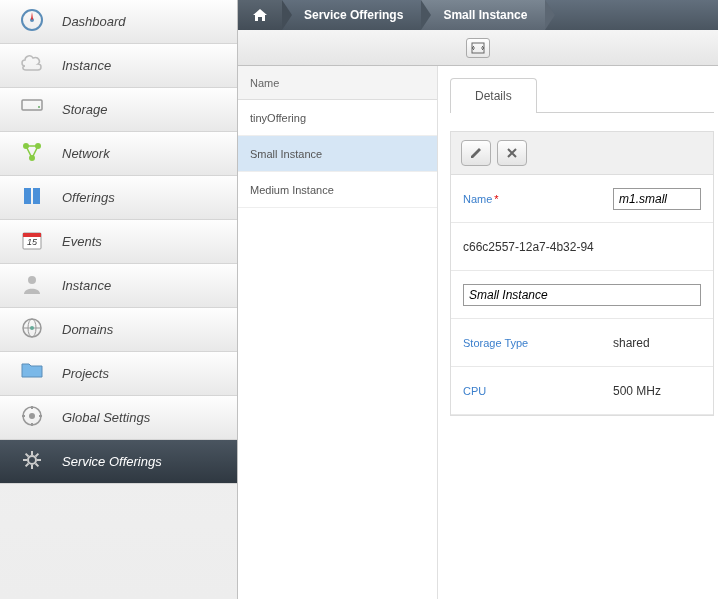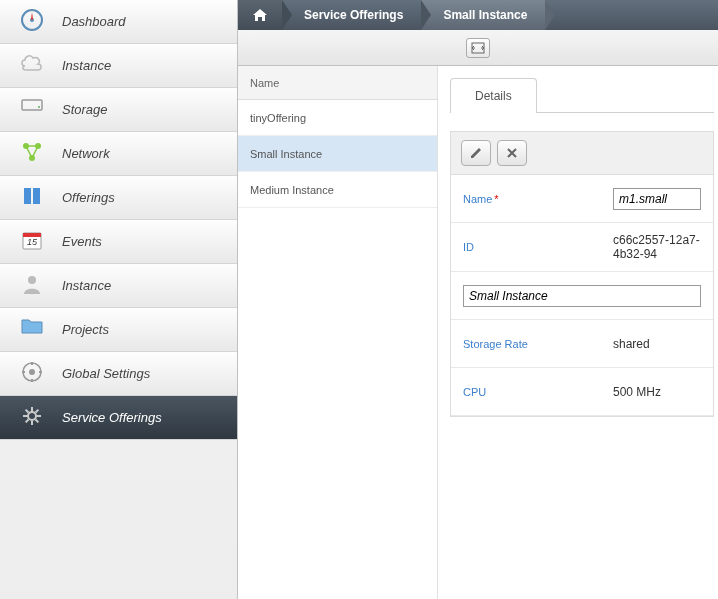--- a/index.html
+++ b/index.html
@@ -121,20 +121,31 @@
       <span class="icon">
         <svg width="24" height="24" viewBox="0 0 24 24">
             <circle cx="12" cy="8" r="4" fill="#bbb"></circle>
             <path d="M4 22 C4 15 20 15 20 22 Z" fill="#bbb"></path>
           </svg>
       </span>
       <span class="label">Instance</span>
     </div>
     <div class="sidebar-item">
       <span class="icon">
+        <svg width="24" height="24" viewBox="0 0 24 24">
+            <circle cx="12" cy="12" r="9" fill="none" stroke="#999" stroke-width="1.5"></circle>
+            <ellipse cx="12" cy="12" rx="4" ry="9" fill="none" stroke="#999" stroke-width="1"></ellipse>
+            <line x1="3" y1="12" x2="21" y2="12" stroke="#999"></line>
+            <circle cx="12" cy="12" r="2" fill="#6a9"></circle>
+          </svg>
+      </span>
+      <span class="label">Domains</span>
+    </div>
+    <div class="sidebar-item">
+      <span class="icon">
         <svg width="24" height="20" viewBox="0 0 24 20">
             <path d="M2 4 L9 4 L11 6 L22 6 L22 17 L2 17 Z" fill="#7ab8e8" stroke="#5b8db8"></path>
           </svg>
       </span>
       <span class="label">Projects</span>
     </div>
     <div class="sidebar-item">
       <span class="icon">
         <svg width="24" height="24" viewBox="0 0 24 24">
             <circle cx="12" cy="12" r="9" fill="none" stroke="#999" stroke-width="1.5"></circle>
@@ -202,28 +213,27 @@
               </svg>
           </div>
         </div>
 
         <div class="details-table">
           <div class="detail-row">
             <div class="detail-label"><span>Name</span><span class="req">*</span></div>
             <div class="detail-value"><input type="text" value="m1.small" style=""></div>
           </div>
           <div class="detail-row">
-            <div class="detail-label">ID</div>
             <div class="detail-value">c66c2557-12a7-4b32-94</div>
           </div>
           <div class="detail-row">
             <div class="detail-value"><input type="text" value="Small Instance" style=""></div>
           </div>
           <div class="detail-row">
-            <div class="detail-label">Storage Rate</div>
+            <div class="detail-label">Storage Type</div>
             <div class="detail-value">shared</div>
           </div>
           <div class="detail-row">
             <div class="detail-label">CPU</div>
             <div class="detail-value">500 MHz</div>
           </div>
         </div>
       </div>
     </div>
   </div>

